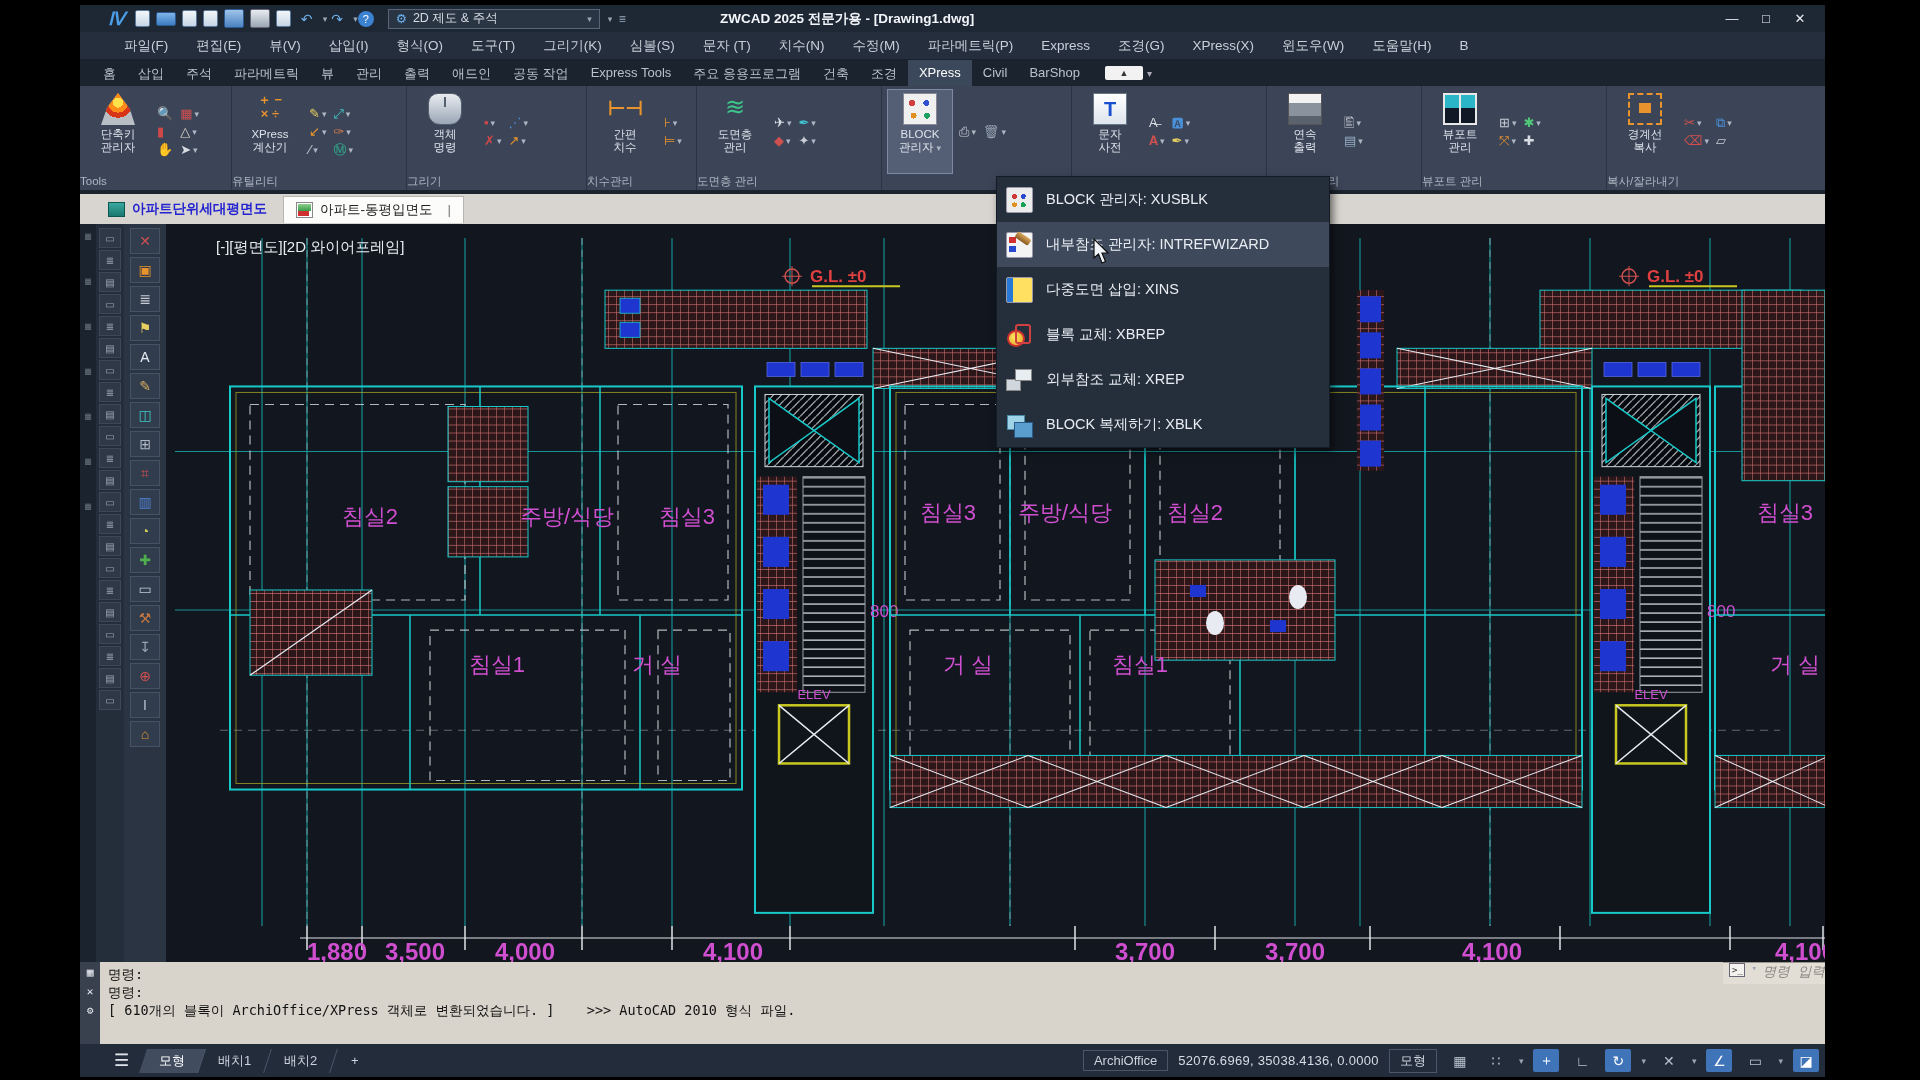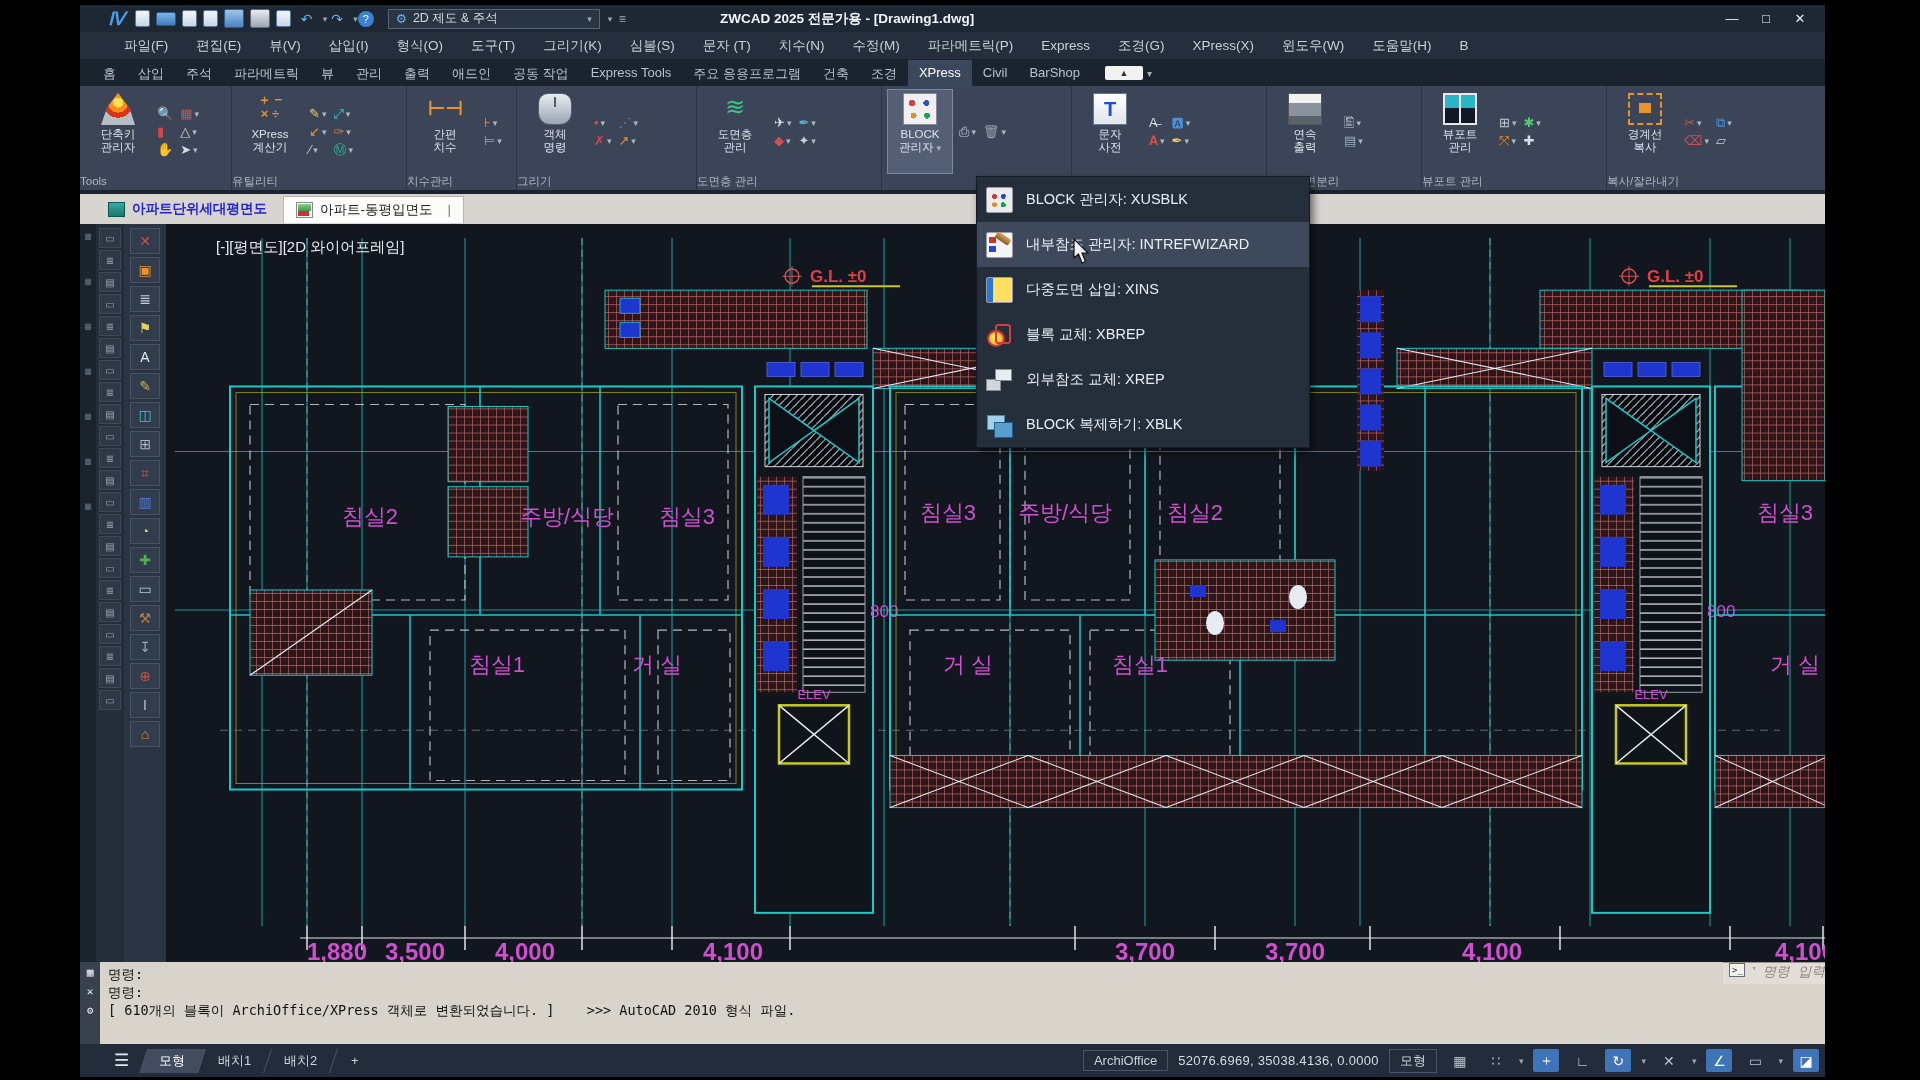--- a/index.html
+++ b/index.html
@@ -301,68 +301,68 @@
             </span>
           <span class="mini">
               <span class="glyph ic" style="color:#30b090;" data-glyph="Ⓜ"></span>
               <span class="caret ic" data-glyph="▾"></span>
             </span>
         </div>
       </div>
       <div class="grouplbl">유틸리티</div>
     </div>
 
+    <div class="panel" style="width:180px;">
+      <div class="pbody">
+        <div class="bigbtn">
+          <div class="bicon i-mouse"></div>
+          <div>객체</div>
+          <div>명령</div>
+        </div>
+        <div class="minis">
+          <span class="mini">
+              <span class="glyph ic" style="color:#d04848;" data-glyph="▪"></span>
+              <span class="caret ic" data-glyph="▾"></span>
+            </span>
+          <span class="mini">
+              <span class="glyph ic" style="color:#4a90d8;" data-glyph="⋰"></span>
+              <span class="caret ic" data-glyph="▾"></span>
+            </span>
+          <span class="mini">
+              <span class="glyph ic" style="color:#d04848;" data-glyph="✗"></span>
+              <span class="caret ic" data-glyph="▾"></span>
+            </span>
+          <span class="mini">
+              <span class="glyph ic" style="color:#e8932c;" data-glyph="↗"></span>
+              <span class="caret ic" data-glyph="▾"></span>
+            </span>
+        </div>
+      </div>
+      <div class="grouplbl">그리기</div>
+    </div>
+
     <div class="panel" style="width:110px;">
       <div class="pbody">
         <div class="bigbtn">
           <div class="bicon i-dim ic" data-glyph="⊢⊣"></div>
           <div>간편</div>
           <div>치수</div>
         </div>
         <div class="minis" style="grid-template-columns:auto;">
           <span class="mini">
               <span class="glyph ic" style="color:#e8932c;" data-glyph="⊦"></span>
               <span class="caret ic" data-glyph="▾"></span>
             </span>
           <span class="mini">
               <span class="glyph ic" style="color:#e8932c;" data-glyph="⊨"></span>
               <span class="caret ic" data-glyph="▾"></span>
             </span>
         </div>
       </div>
       <div class="grouplbl">치수관리</div>
-    </div>
-
-    <div class="panel" style="width:180px;">
-      <div class="pbody">
-        <div class="bigbtn">
-          <div class="bicon i-mouse"></div>
-          <div>객체</div>
-          <div>명령</div>
-        </div>
-        <div class="minis">
-          <span class="mini">
-              <span class="glyph ic" style="color:#d04848;" data-glyph="▪"></span>
-              <span class="caret ic" data-glyph="▾"></span>
-            </span>
-          <span class="mini">
-              <span class="glyph ic" style="color:#4a90d8;" data-glyph="⋰"></span>
-              <span class="caret ic" data-glyph="▾"></span>
-            </span>
-          <span class="mini">
-              <span class="glyph ic" style="color:#d04848;" data-glyph="✗"></span>
-              <span class="caret ic" data-glyph="▾"></span>
-            </span>
-          <span class="mini">
-              <span class="glyph ic" style="color:#e8932c;" data-glyph="↗"></span>
-              <span class="caret ic" data-glyph="▾"></span>
-            </span>
-        </div>
-      </div>
-      <div class="grouplbl">그리기</div>
     </div>
 
     <div class="panel" style="width:185px;">
       <div class="pbody">
         <div class="bigbtn">
           <div class="bicon i-layers ic" data-glyph="≋"></div>
           <div>도면층</div>
           <div>관리</div>
         </div>
         <div class="minis">
@@ -778,21 +778,21 @@
       <span class="stgl ic" data-glyph="✕"></span>
       <span class="sdown ic" data-glyph="▾"></span>
       <span class="stgl on ic" data-glyph="∠"></span>
       <span class="stgl ic" data-glyph="▭"></span>
       <span class="sdown ic" data-glyph="▾"></span>
       <span class="stgl on ic" data-glyph="◪"></span>
     </div>
   </div>
 </div>
 
-<div class="dropdown" style="left:976px; top:176px;">
+<div class="dropdown" style="left:996px; top:176px;">
   <div class="dditem">
     <span class="ddi ddi-1"></span>
     <span>BLOCK 관리자: XUSBLK</span>
   </div>
   <div class="dditem hl">
     <span class="ddi ddi-2"></span>
     <span>내부참조 관리자: INTREFWIZARD</span>
     <svg class="cursorA" width="17" height="26" viewBox="0 0 17 26">
       <path d="M1 1 L1 20 L5.5 16 L9 25 L12.5 23.5 L9 15 L15 15 Z" fill="#f2f5f9" stroke="#111" stroke-width="1.2"></path>
     </svg>

